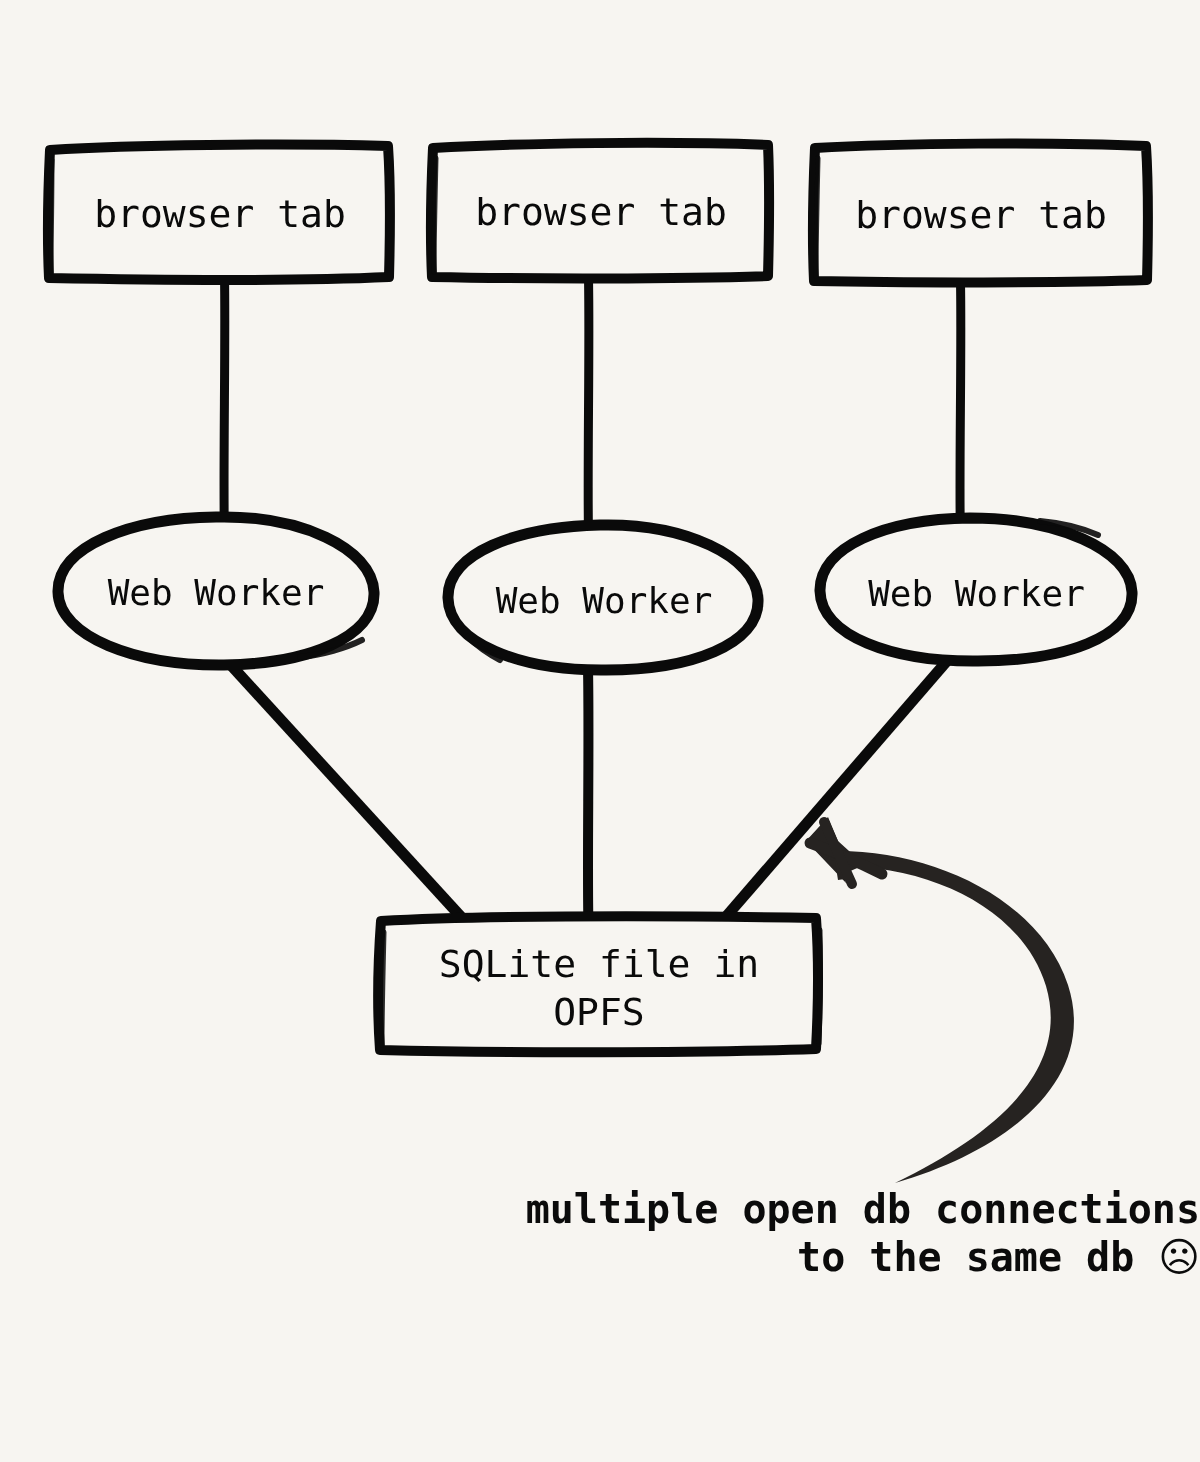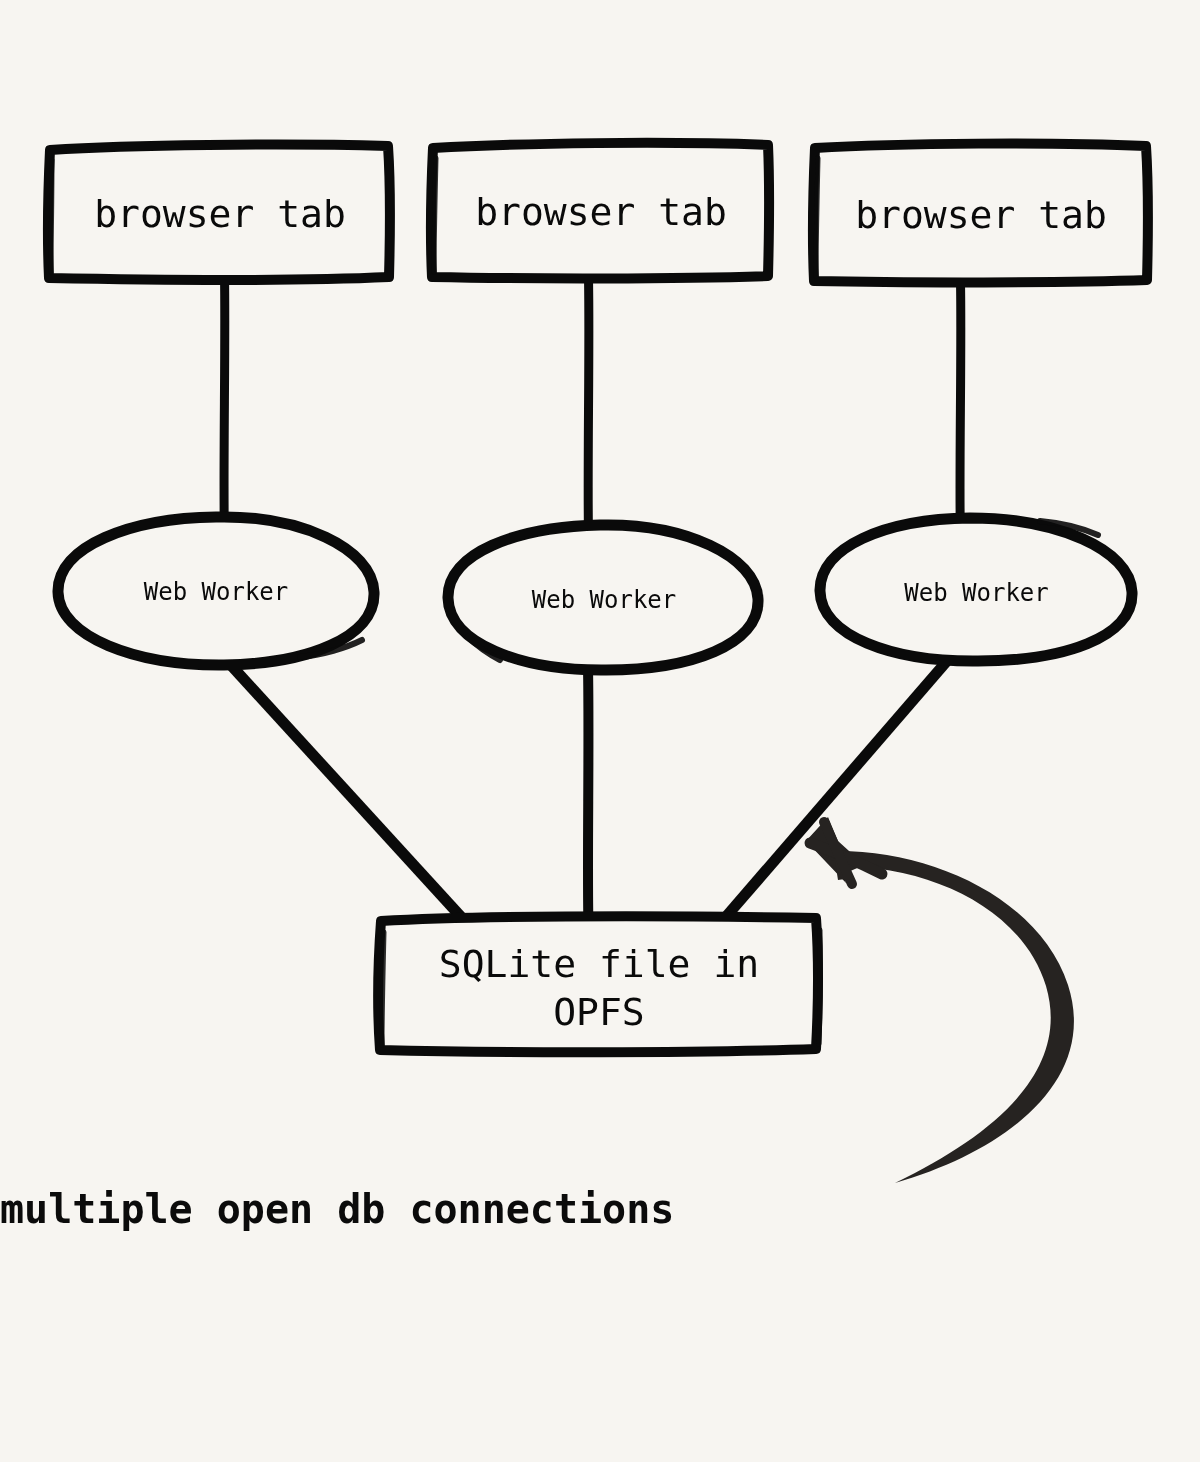--- a/index.html
+++ b/index.html
@@ -32,31 +32,31 @@
     color: #0a0a0a;
     font-family: "DejaVu Sans Mono", "Liberation Mono", monospace;
     white-space: pre;
     pointer-events: none;
   }
   .tab-label {
     font-size: 38px;
     letter-spacing: 0px;
   }
   .worker-label {
-    font-size: 24px;
+    font-size: 36px;
   }
   .store-label {
     font-size: 38px;
     line-height: 1.18;
   }
   .caption {
     position: absolute;
     left: 0;
     width: 1200px;
-    text-align: left;
+    text-align: right;
     color: #0b0b0b;
     font-family: "DejaVu Sans Mono", "Liberation Mono", monospace;
     font-weight: bold;
     font-size: 40px;
     line-height: 1.18;
     white-space: pre;
   }
   .caption .emoji {
     font-family: "DejaVu Sans", sans-serif;
     font-weight: normal;
@@ -182,14 +182,15 @@
   <div class="node-label worker-label" style="left:448px; top:540px; width:312px; height:120px;">Web Worker</div>
 
   <div class="node-label worker-label" style="left:820px; top:533px; width:313px; height:120px;">Web Worker</div>
 
   <div class="node-label store-label" style="left:380px; top:990px; width:438px; height:44px;">OPFS</div>
 
   <div class="node-label store-label" style="left:380px; top:942px; width:438px; height:44px;">SQLite file in</div>
 
   <div class="caption" style="top:1186px;">multiple open db connections</div>
 
+  <div class="caption" style="top:1234px;"><span>to the same db </span><span class="emoji">☹</span></div>
 
 </div>
 
 </body></html>

